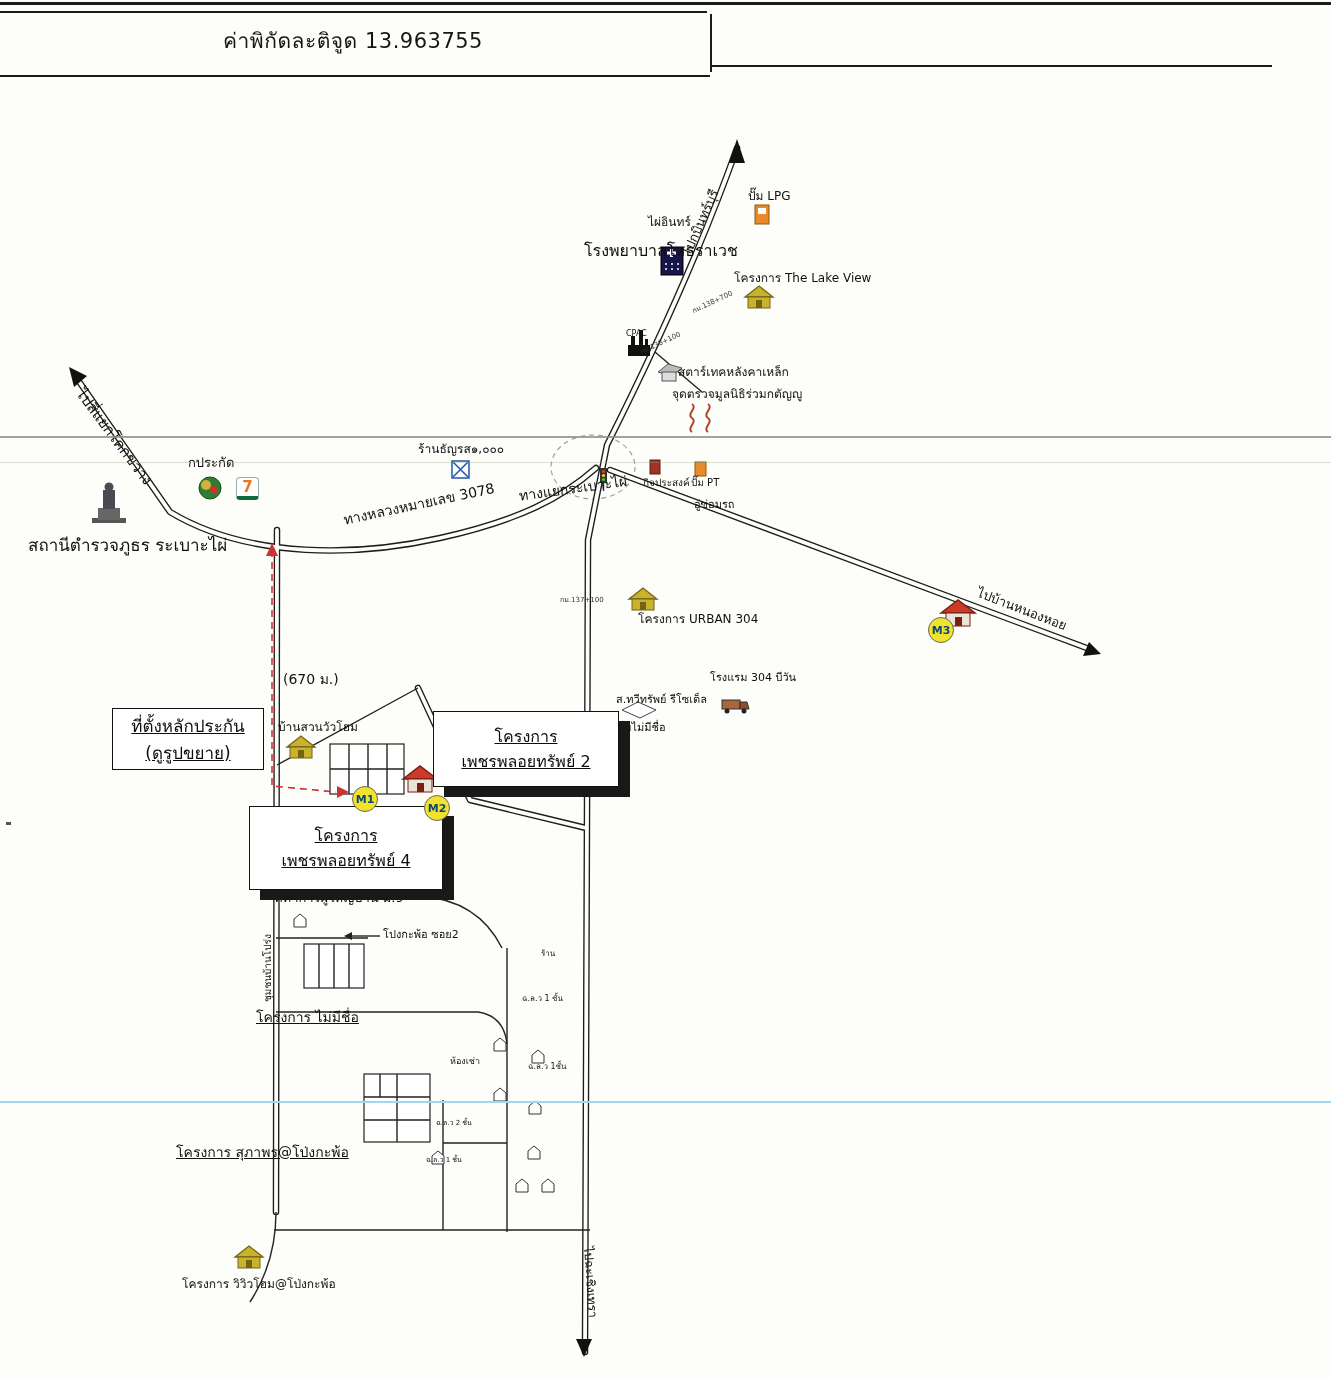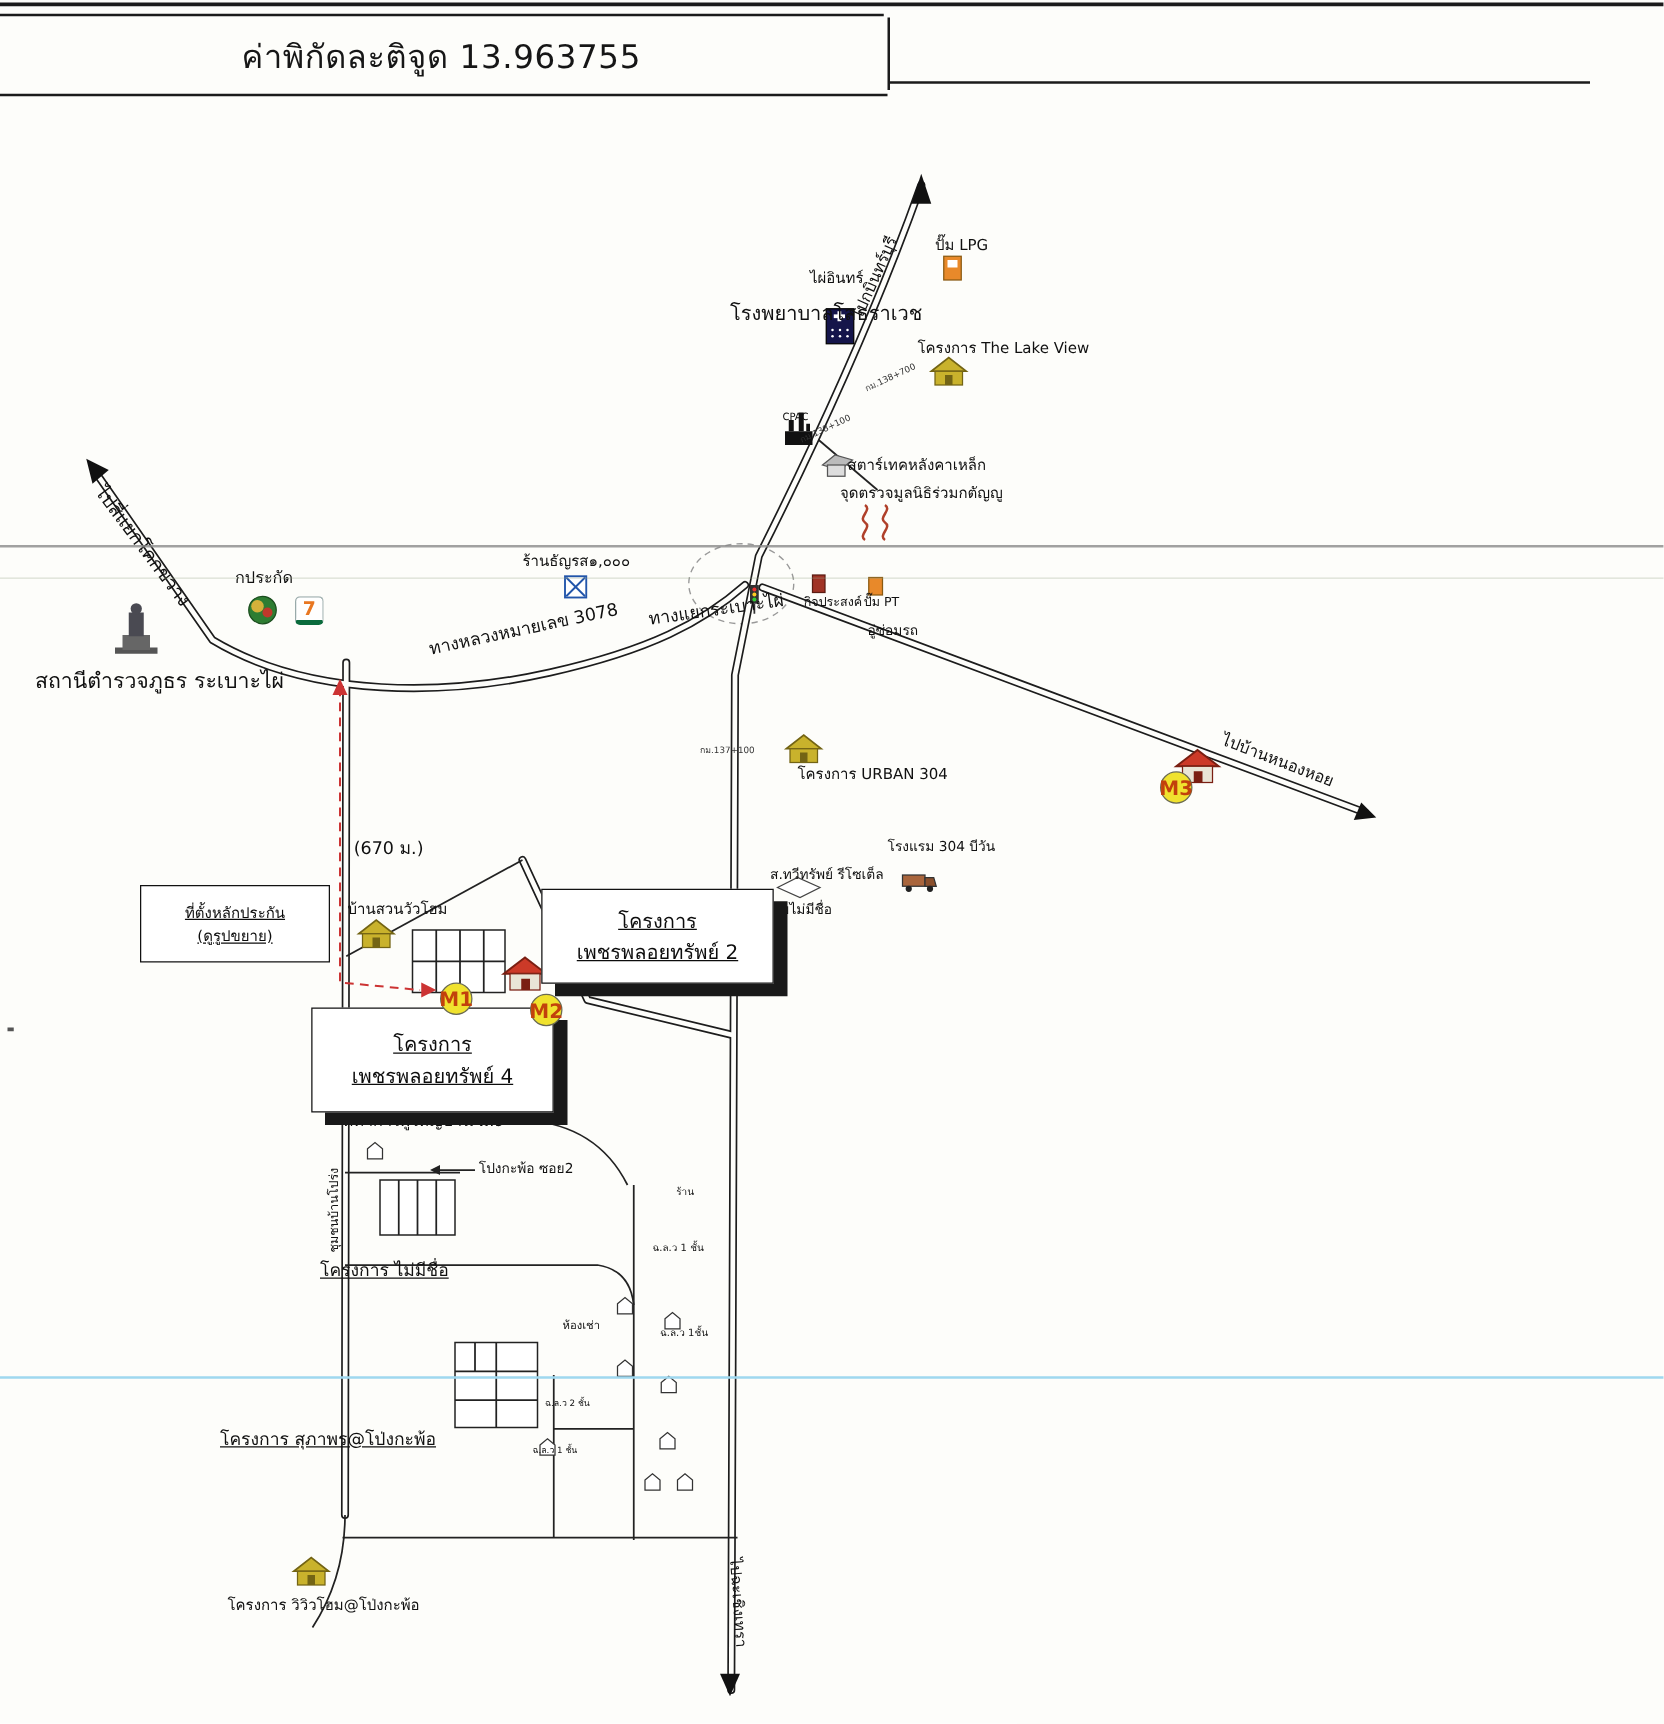--- a/index.html
+++ b/index.html
@@ -1,28 +1,28 @@
 <!DOCTYPE html>
 <html><head>
 <meta charset="utf-8">
 <style>
   *{margin:0;padding:0;box-sizing:border-box}
   html,body{background:#ffffff}
   body{font-family:"DejaVu Sans","Liberation Sans",sans-serif;color:#111}
   .page{position:relative;width:1331px;height:1379px;background:#fdfdfa;overflow:hidden}
   .rule{position:absolute;background:#1b1b1b}
-  .coord{position:absolute;font-size:26px;color:#161616;text-align:center;letter-spacing:.5px}
+  .coord{position:absolute;font-size:21px;color:#161616;text-align:center;letter-spacing:.5px}
   svg.mapsvg{position:absolute;left:0;top:0}
   .lbl{position:absolute;white-space:nowrap;color:#101010;line-height:1.15}
   .lbl.u{text-decoration:underline}
   .rot{transform-origin:0 0}
   .box{position:absolute;background:#fff;border:1.6px solid #111;display:flex;flex-direction:column;align-items:center;justify-content:center;text-align:center;z-index:4}
   .box .line{text-decoration:underline;white-space:nowrap;color:#0d0d0d}
   .box.shadow3d{box-shadow:11px 10px 0 #191919}
-  .marker{position:absolute;width:26px;height:26px;border-radius:50%;background:#f0e22e;border:1.6px solid #6a6a52;display:flex;align-items:center;justify-content:center;font-size:16px;font-weight:bold;color:#c2410c;z-index:6}
+  .marker{position:absolute;width:26px;height:26px;border-radius:50%;background:#f0e22e;border:1.6px solid #6a6a52;display:flex;align-items:center;justify-content:center;font-size:11px;font-weight:bold;color:#0c4a6e;z-index:6}
   .sev{position:absolute;width:23px;height:23px;background:#fff;border:1px solid #9aa;border-radius:4px;border-bottom:4px solid #0a6b3c;color:#e87722;font-weight:bold;font-size:15px;display:flex;align-items:center;justify-content:center;z-index:3}
   .artifact{position:absolute;left:0;width:1331px;pointer-events:none;z-index:9}
   .roadcase{fill:none;stroke:#1c1c1c;stroke-width:6.5;stroke-linecap:round;stroke-linejoin:round}
   .roadfill{fill:none;stroke:#fdfdfa;stroke-width:3.8;stroke-linecap:round;stroke-linejoin:round}
   .thin{fill:none;stroke:#222;stroke-width:1.4}
   .plot{fill:#fff;stroke:#222;stroke-width:1.2}
   .dashell{fill:none;stroke:#999;stroke-width:1.1;stroke-dasharray:5 4}
   .reddash{fill:none;stroke:#cc3333;stroke-width:1.6;stroke-dasharray:7 5}
   .kmlbl{position:absolute;font-size:7px;color:#333;white-space:nowrap}
 </style>
@@ -241,21 +241,21 @@
   <div class="lbl" style="left:541px;top:949px;font-size:8px">ร้าน</div>
   <div class="lbl" style="left:522px;top:994px;font-size:8px">ฉ.ล.ว 1 ชั้น</div>
   <div class="lbl u" style="left:256px;top:1009px;font-size:14px">โครงการ ไม่มีชื่อ</div>
   <div class="lbl" style="left:450px;top:1056px;font-size:9px">ห้องเช่า</div>
   <div class="lbl" style="left:528px;top:1062px;font-size:8px">ฉ.ล.ว 1ชั้น</div>
   <div class="lbl" style="left:436px;top:1119px;font-size:7px">ฉ.ล.ว 2 ชั้น</div>
   <div class="lbl" style="left:426px;top:1156px;font-size:7px">ฉ.ล.ว 1 ชั้น</div>
   <div class="lbl u" style="left:176px;top:1144px;font-size:14px">โครงการ สุภาพร@โป่งกะพ้อ</div>
   <div class="lbl" style="left:182px;top:1278px;font-size:12px">โครงการ วิวิวโฮม@โป่งกะพ้อ</div>
 
-  <div class="box" style="left:112px;top:708px;width:152px;height:62px;font-size:12px">
+  <div class="box" style="left:112px;top:708px;width:152px;height:62px;font-size:17px">
     <span class="line">ที่ตั้งหลักประกัน</span>
     <span class="line">(ดูรูปขยาย)</span>
   </div>
   <div class="box shadow3d" style="left:433px;top:711px;width:186px;height:76px;font-size:16px">
     <span class="line">โครงการ</span>
     <span class="line">เพชรพลอยทรัพย์ 2</span>
   </div>
   <div class="box shadow3d" style="left:249px;top:806px;width:194px;height:84px;font-size:16px">
     <span class="line">โครงการ</span>
     <span class="line">เพชรพลอยทรัพย์ 4</span>

